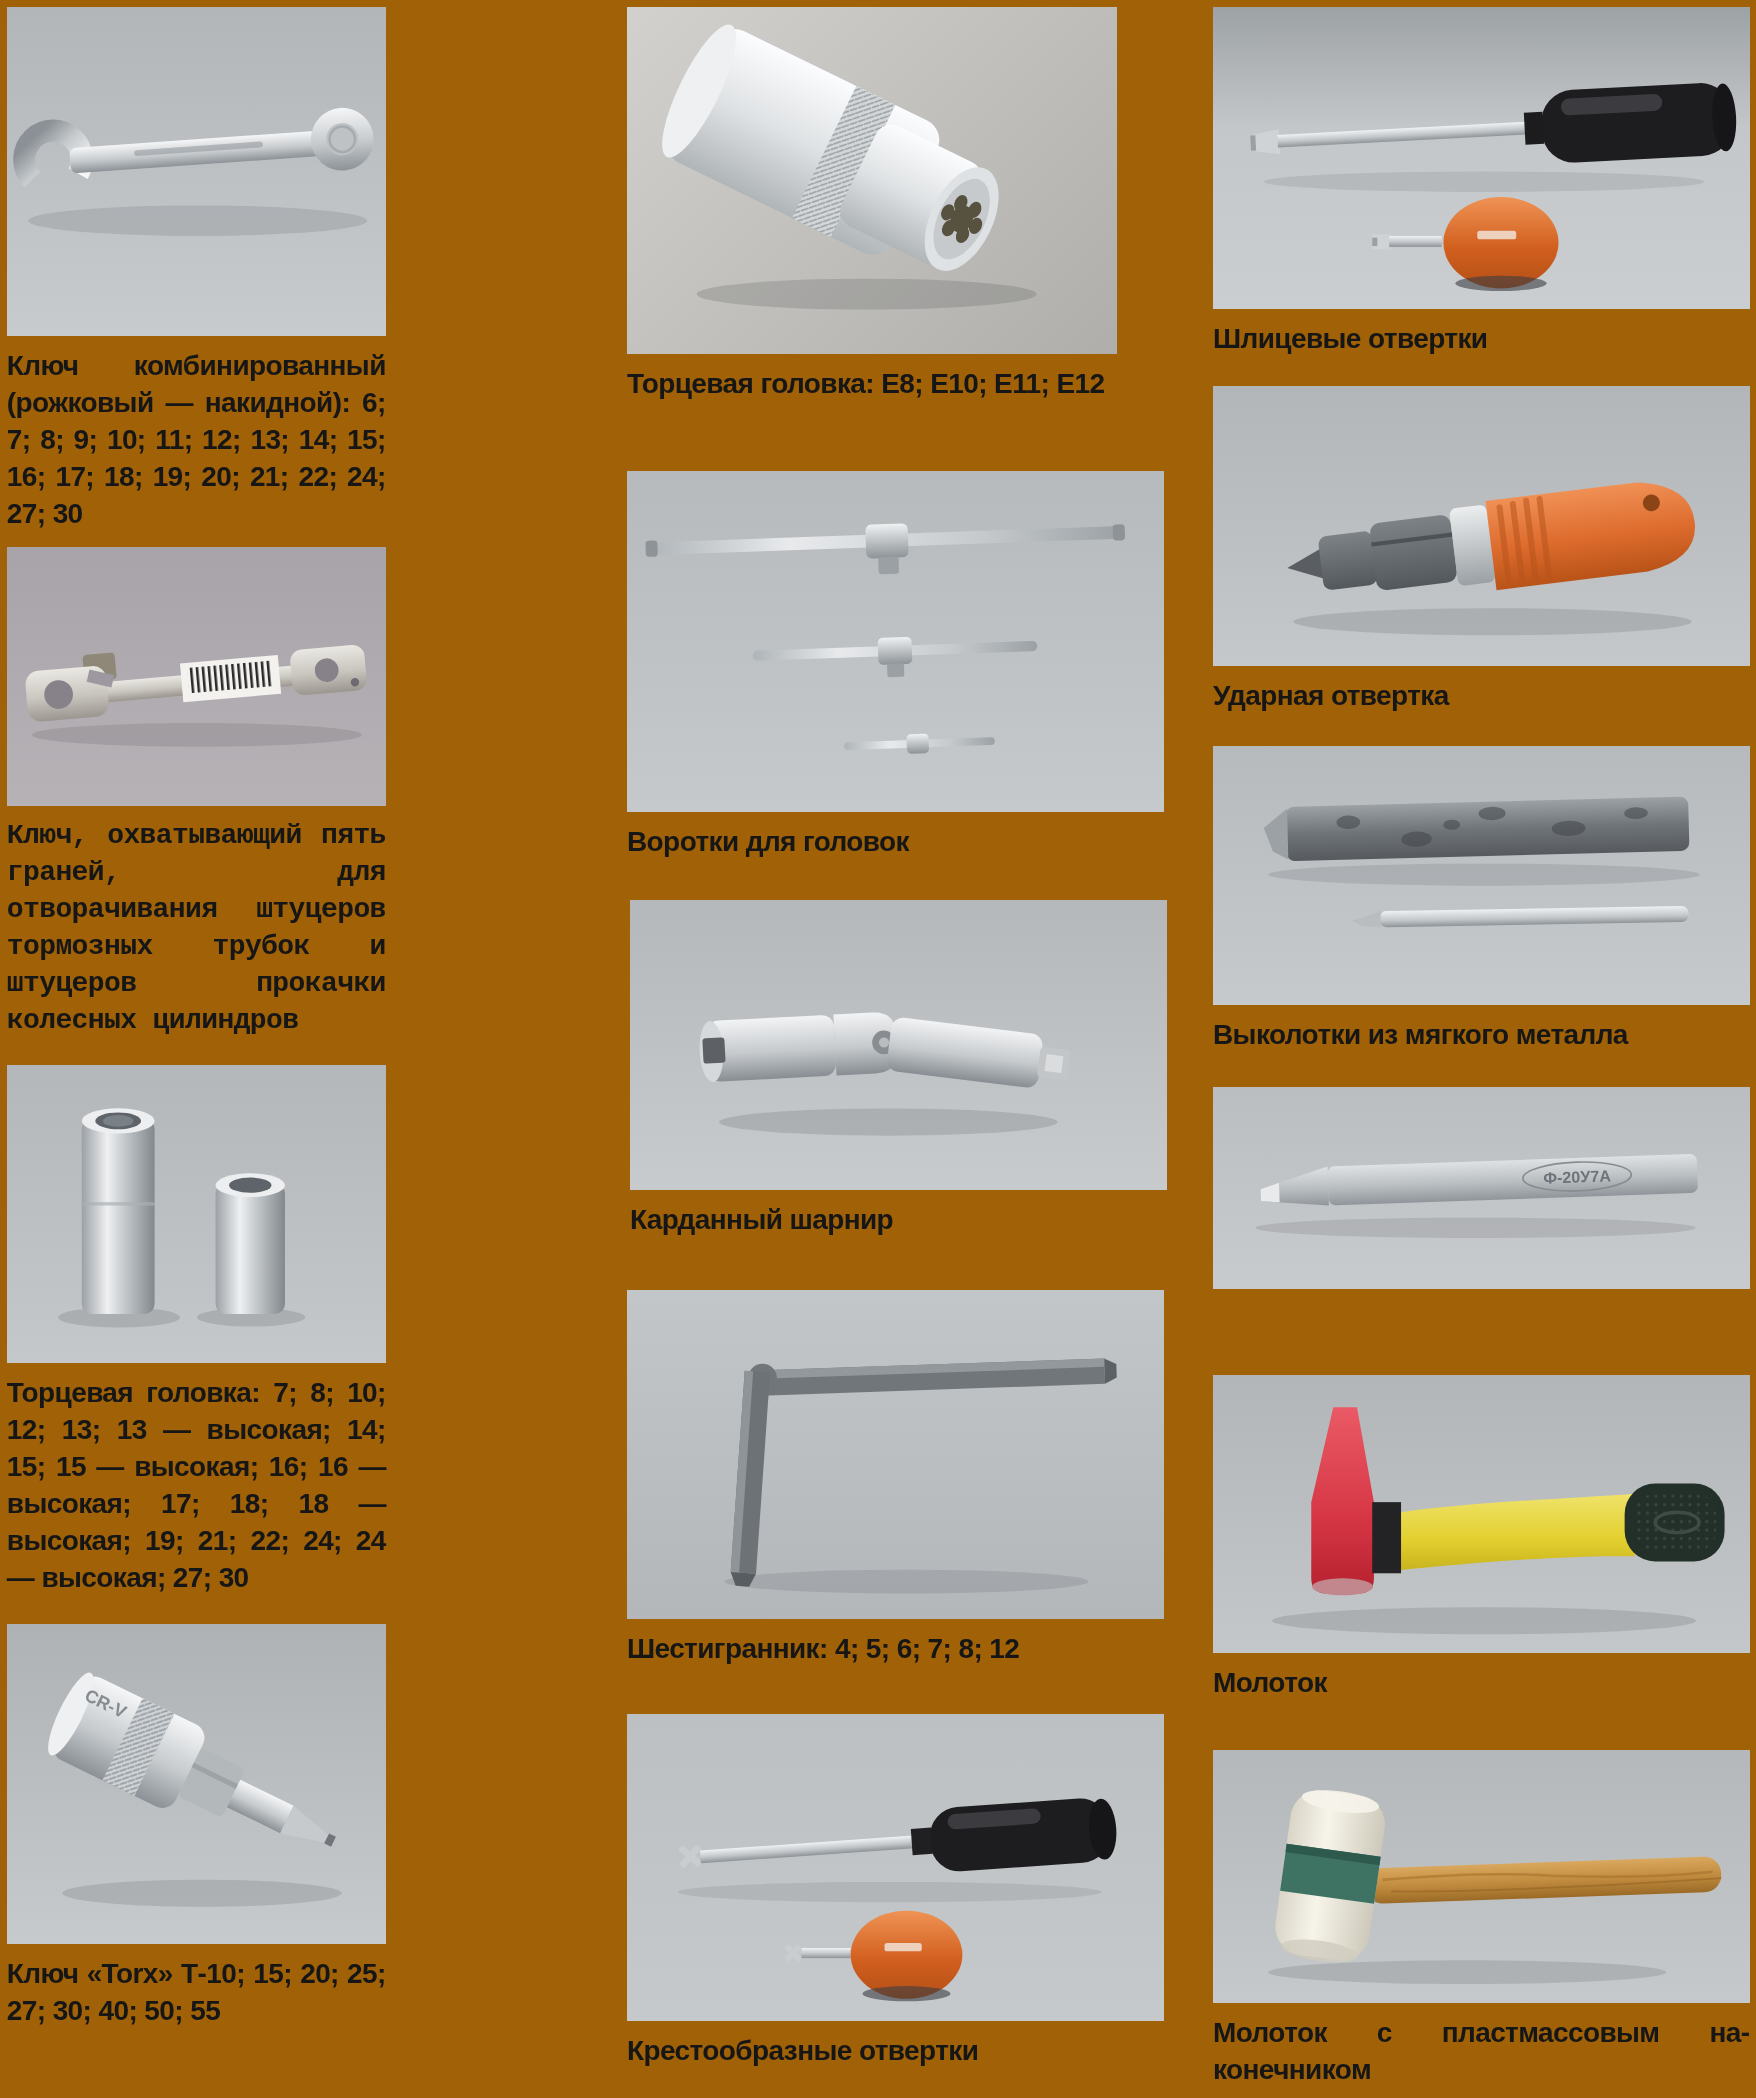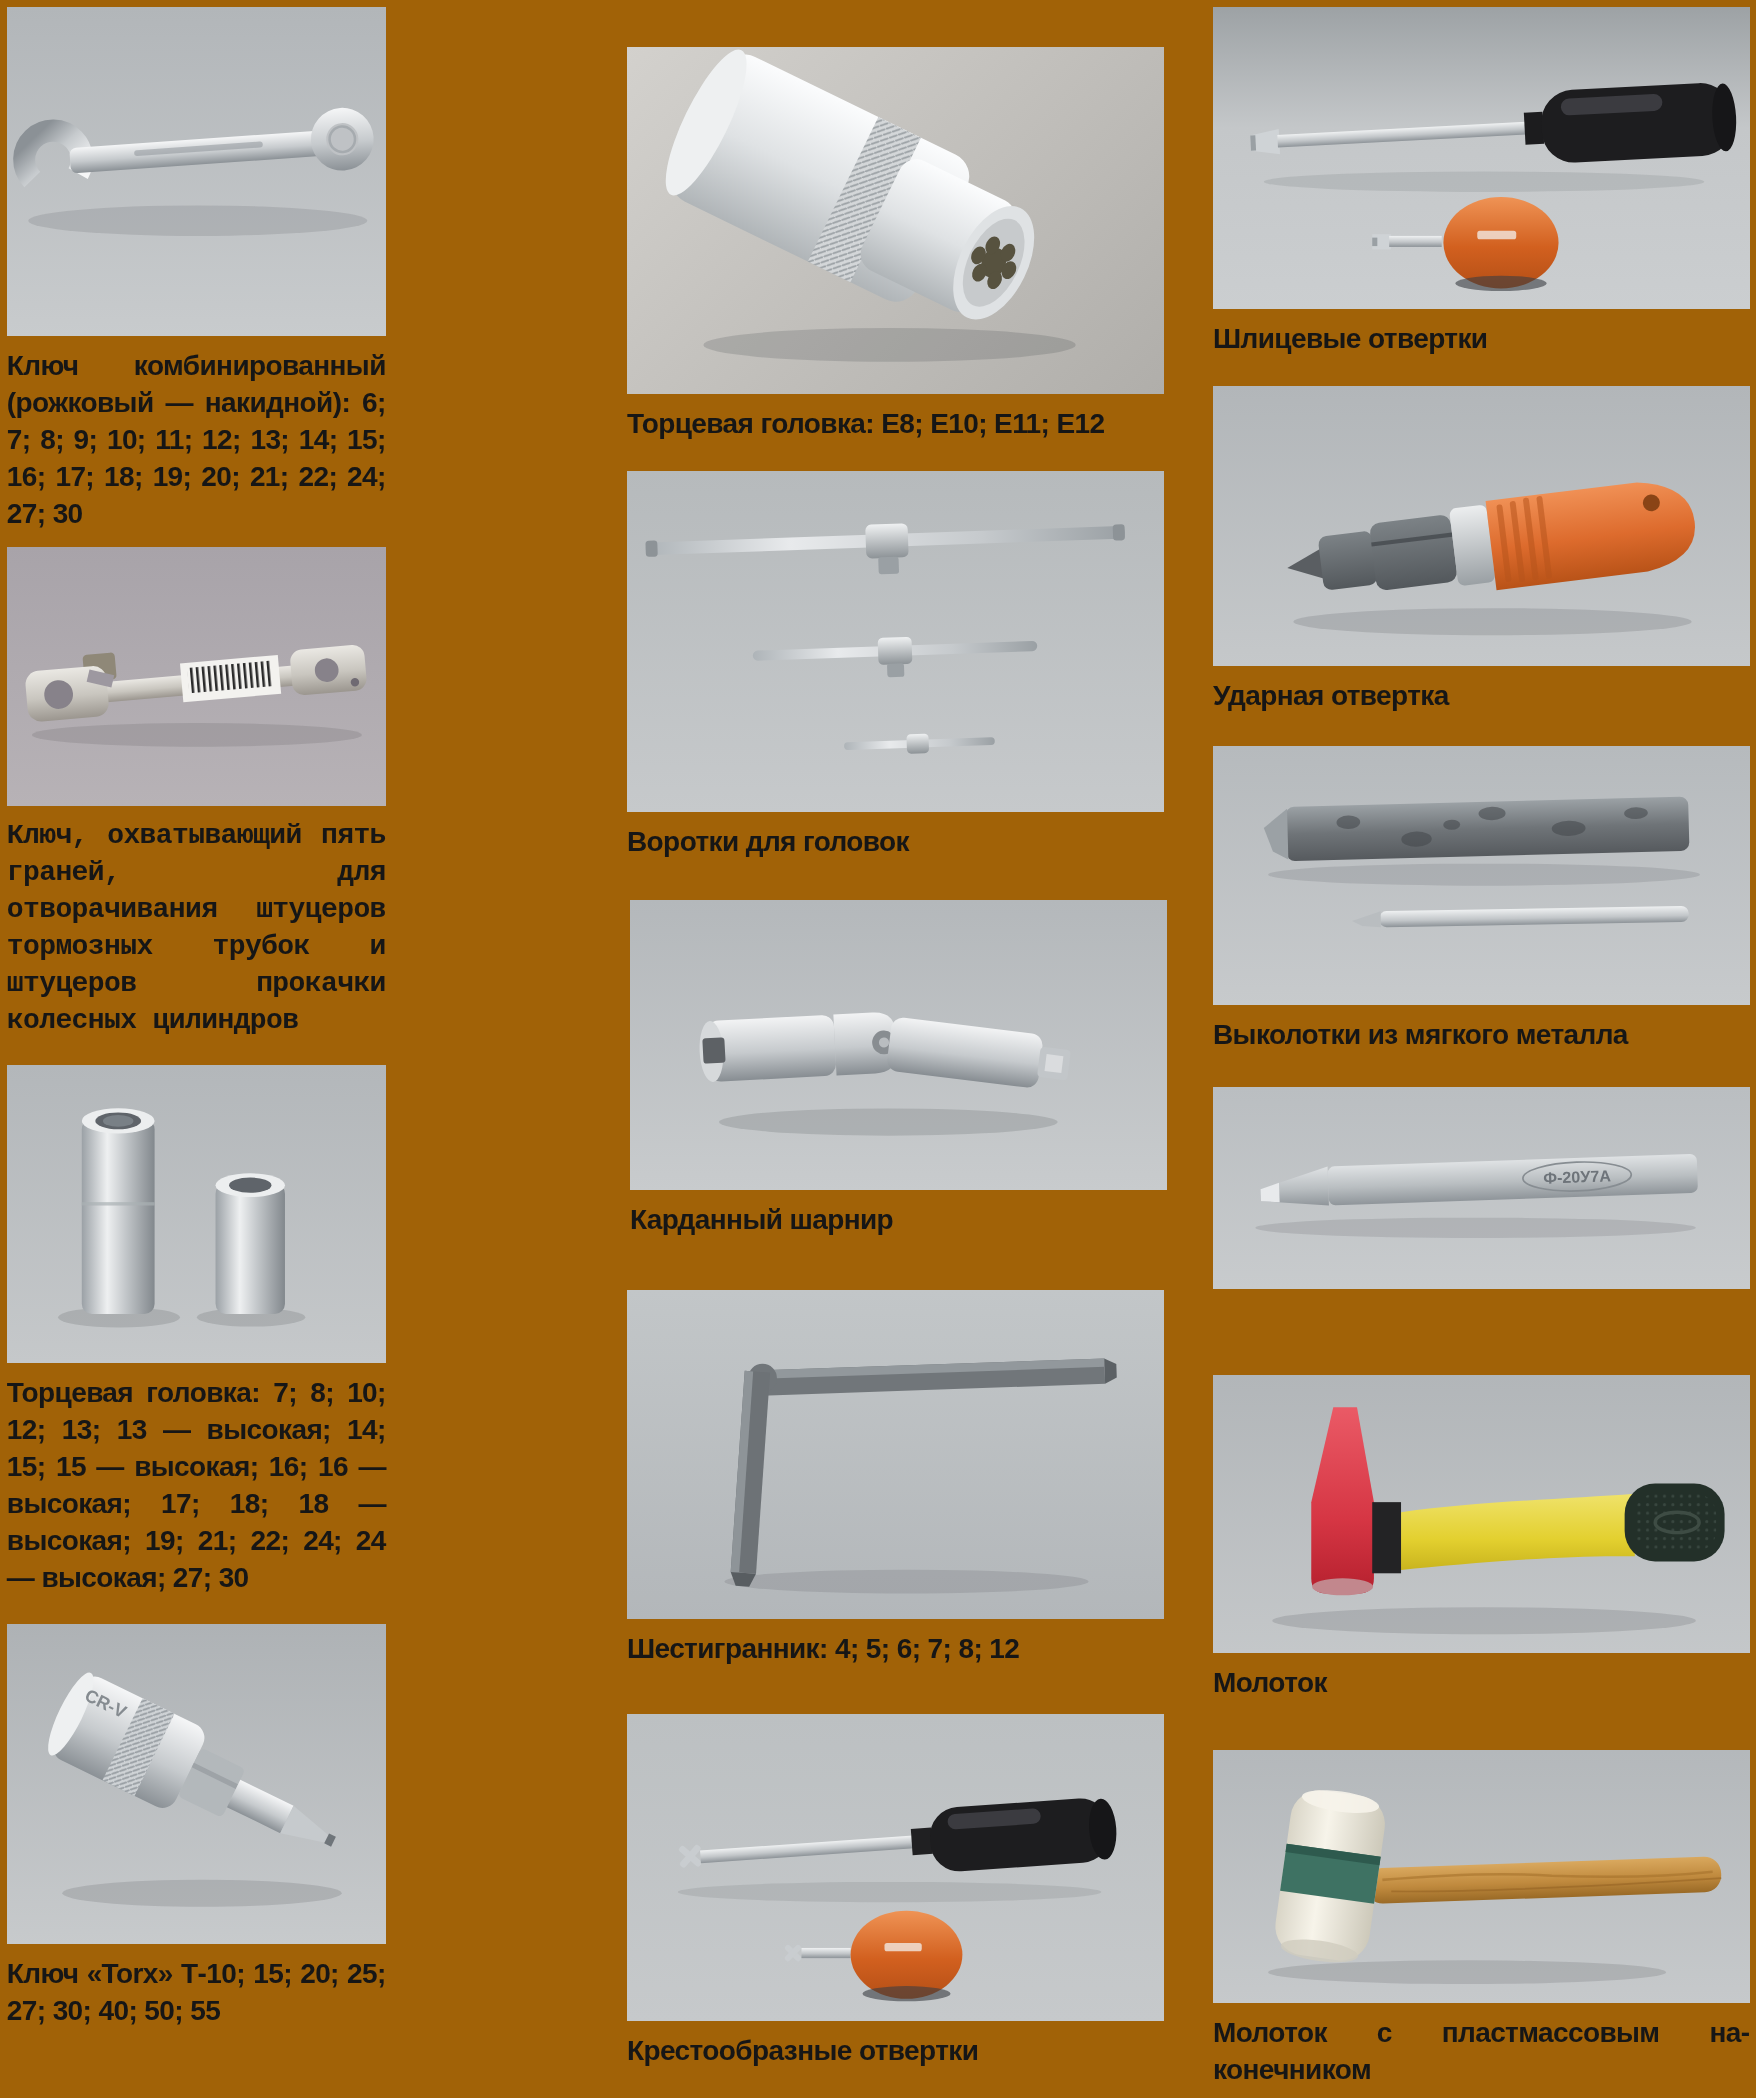--- a/index.html
+++ b/index.html
@@ -123,21 +123,21 @@
           <rect x="208" y="162" width="58" height="6" fill="#8f959a" opacity="0.6"></rect>
           <rect x="266" y="156" width="70" height="36" fill="url(#t4)"></rect>
           <polygon points="336,156 392,170 392,178 336,192" fill="#c6cacd"></polygon>
           <rect x="388" y="167" width="9" height="13" fill="#6f757a"></rect>
         </g>
       </svg>
     </div>
     <div class="caption">Ключ «Torx» Т-10; 15; 20; 25; 27; 30; 40; 50; 55</div>
   </div>
 
-  <div class="item" style="left:627px;top:6.8px;width:537px;margin-top:40px;">
+  <div class="item" style="left:627px;top:6.8px;width:490px;">
     <div class="photo" style="height:347px;background:linear-gradient(135deg,#d3d1cd,#b0aeaa);">
       <svg viewBox="0 0 634 410">
         <defs>
           <linearGradient id="e5b" x1="0" y1="0" x2="0" y2="1">
             <stop offset="0" stop-color="#fbfcfd"></stop>
               <stop offset="0.5" stop-color="#dfe2e4"></stop>
               <stop offset="1" stop-color="#b0b5b8"></stop>
           </linearGradient>
           <pattern id="e5k" width="8" height="8" patternUnits="userSpaceOnUse">
             <rect width="8" height="8" fill="#d4d7d9"></rect>

